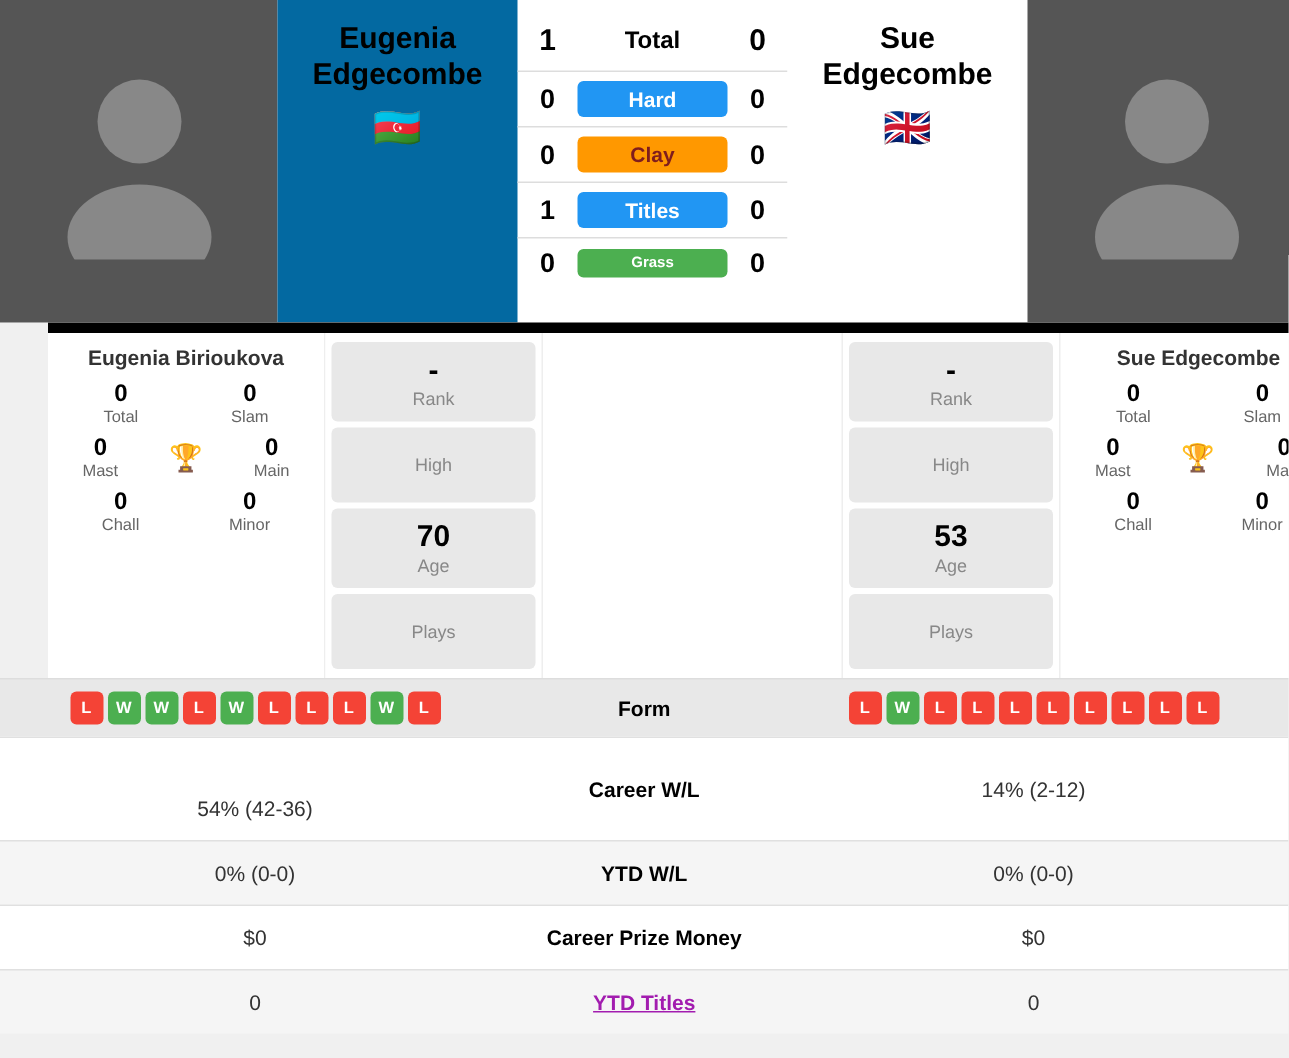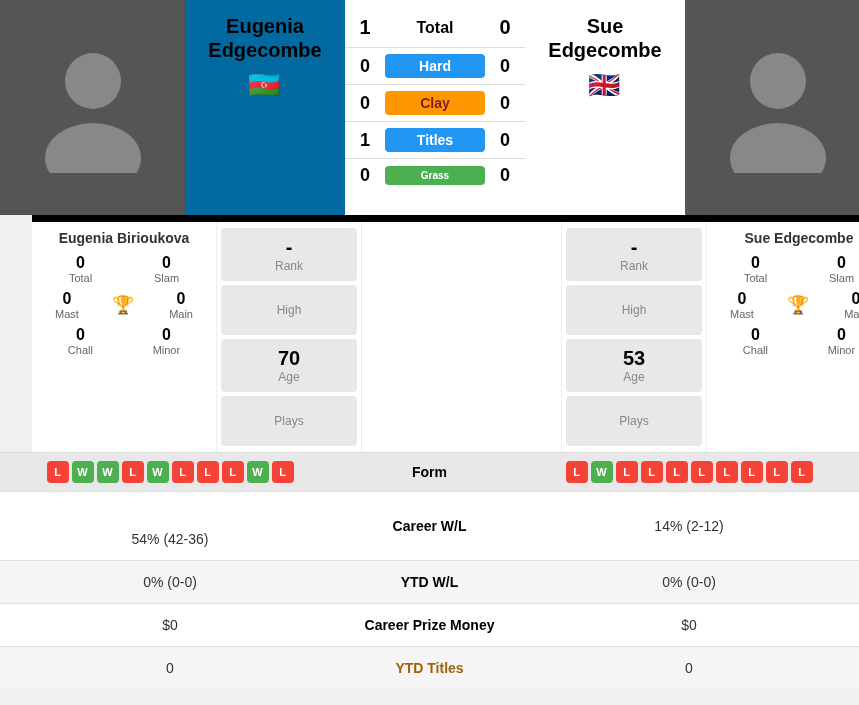--- a/index.html
+++ b/index.html
@@ -252,17 +252,17 @@
   </div>
 
   <div style="display:flex; align-items:center; background:#fff; padding:0; border-top:1px solid #e0e0e0;">
     <div style="width:340px; text-align:center; padding:13px 0; font-size:14px; color:#333;">$0</div>
     <div style="flex:1; text-align:center; font-weight:bold; font-size:14px; color:#000;">Career Prize Money</div>
     <div style="width:340px; text-align:center; padding:13px 0; font-size:14px; color:#333;">$0</div>
   </div>
 
   <div style="display:flex; align-items:center; background:#f5f5f5; padding:0; border-top:1px solid #e0e0e0;">
     <div style="width:340px; text-align:center; padding:13px 0; font-size:14px; color:#333;">0</div>
-    <div style="flex:1; text-align:center; font-weight:bold; font-size:14px; color:#a16207;">YTD Titles</div>
+    <div style="flex:1; text-align:center; font-weight:bold; font-size:14px; color:#a21caf;text-decoration:underline;">YTD Titles</div>
     <div style="width:340px; text-align:center; padding:13px 0; font-size:14px; color:#333;">0</div>
   </div>
 
 </div>
 
 </body></html>

